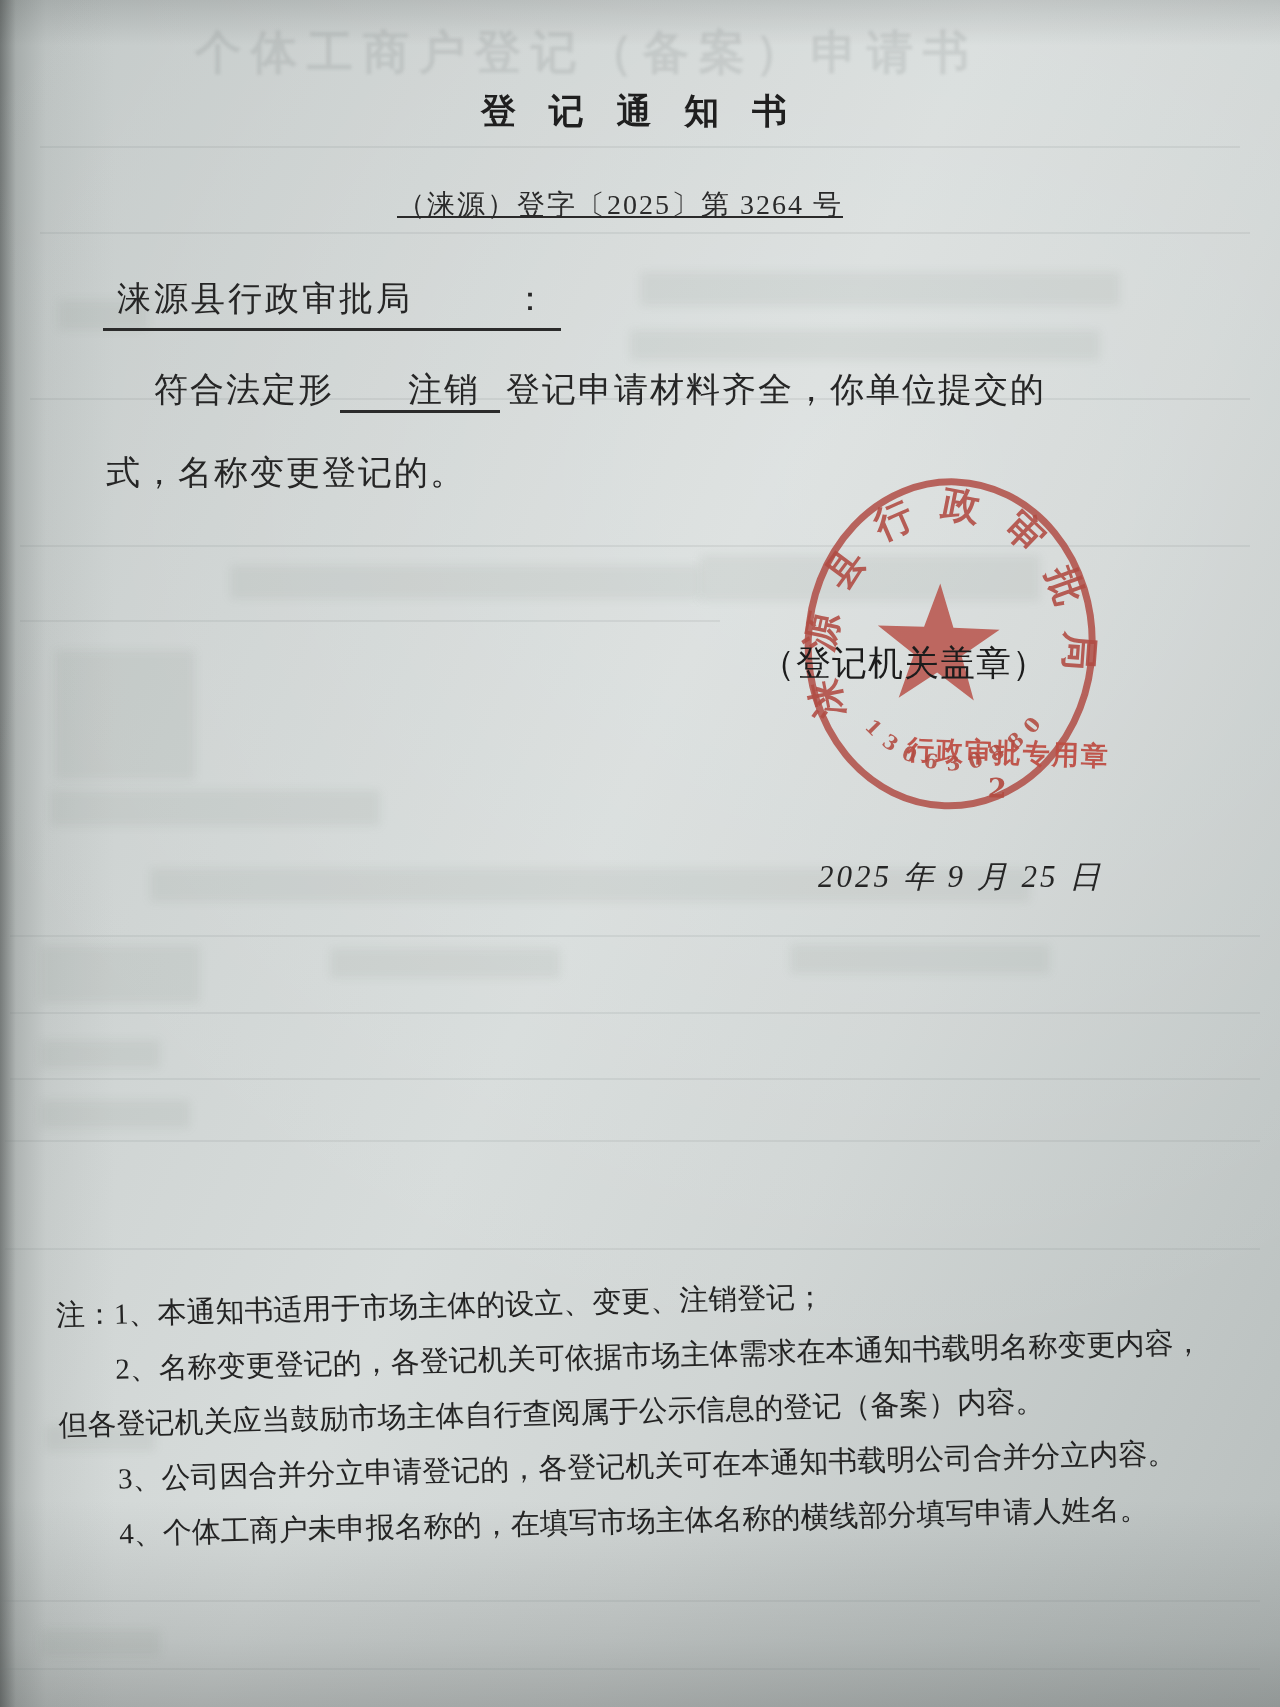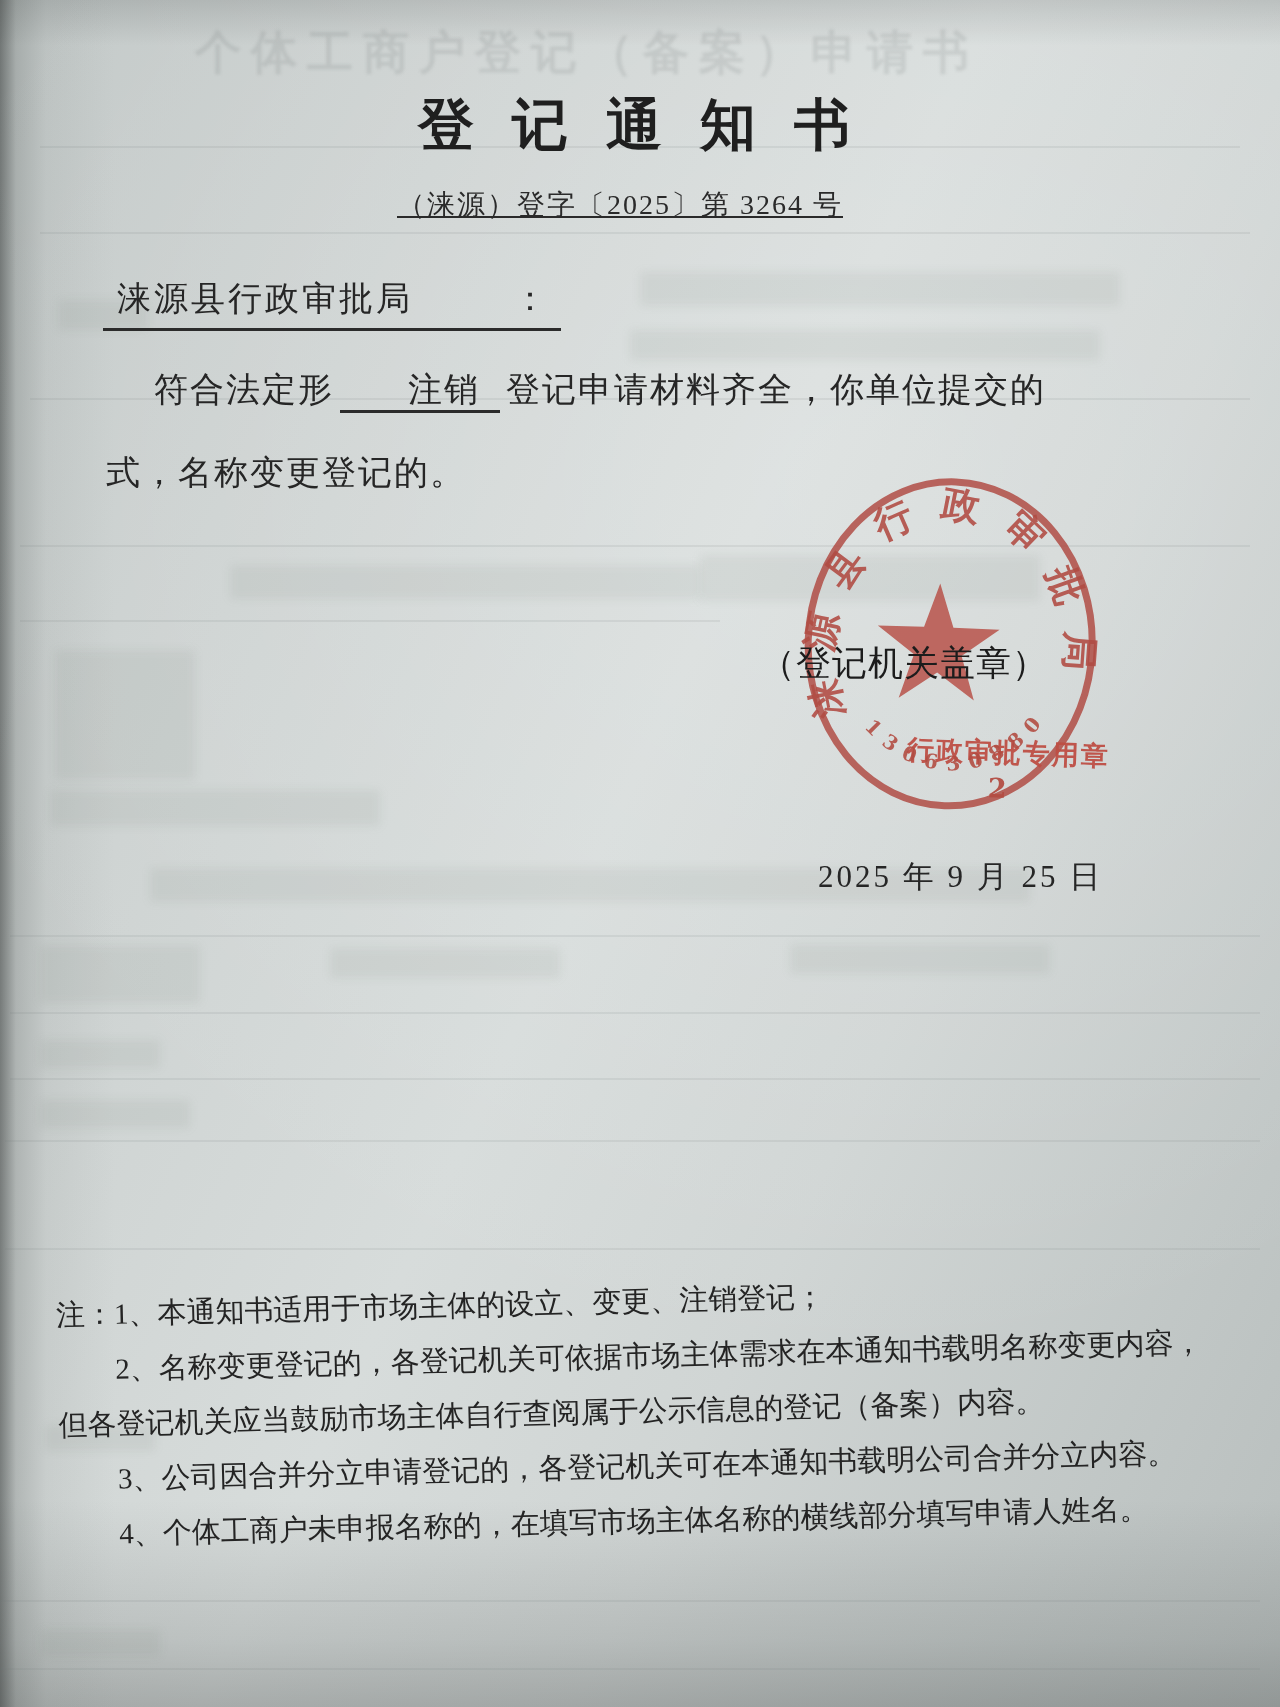--- a/index.html
+++ b/index.html
@@ -18,21 +18,21 @@
       linear-gradient(to bottom, rgba(0,0,0,0) 1500px, rgba(70,75,74,0.18) 1640px, rgba(56,60,59,0.30) 1707px),
       linear-gradient(115deg,#c3c9c8 0%,#cdd2d1 22%,#d7dcdb 48%,#d0d5d4 66%,#c1c7c6 86%,#b8bebd 100%);
   }
   
   .ghost{position:absolute;color:rgba(105,113,111,0.16);filter:blur(1.5px);
     font-weight:bold;letter-spacing:10px;white-space:nowrap;}
   .gline{position:absolute;height:2px;background:rgba(118,126,124,0.12);filter:blur(0.6px);}
   .smudge{position:absolute;background:rgba(116,124,122,0.10);filter:blur(4px);border-radius:4px;}
   .doc-title{
     position:absolute;left:0;top:88px;width:1280px;text-align:center;
-    font-size:56px;font-weight:bold;letter-spacing:12px;color:#1f1f1f;
+    font-size:35px;font-weight:bold;letter-spacing:12px;color:#1f1f1f;
   }
   .doc-number{
     position:absolute;left:0;top:186px;width:1240px;text-align:center;
     font-size:28px;color:#2a2a2a;letter-spacing:2px;text-decoration:underline;
   }
   .addressee{
     position:absolute;left:103px;top:276px;font-size:34px;color:#262626;
     letter-spacing:3px;white-space:nowrap;
   }
   .addressee .uline{
@@ -49,21 +49,21 @@
     padding:0 20px 2px 20px;margin:0 6px;line-height:1.1;
   }
   .seal-caption{
     position:absolute;left:760px;top:640px;font-size:35px;color:#1c1c1c;
     letter-spacing:1px;z-index:5;white-space:nowrap;
   }
   .seal-wrap{position:absolute;left:798px;top:476px;width:314px;height:346px;
     transform:rotate(2deg);z-index:4;opacity:0.92;}
   .issue-date{
     position:absolute;left:818px;top:856px;font-size:31px;color:#262626;
-    letter-spacing:3px;white-space:nowrap;
+    letter-spacing:3px;white-space:nowrap;font-style:italic;
   }
   .notes{
     position:absolute;left:62px;top:1288px;width:1130px;
     font-size:29px;color:#242424;transform:rotate(-1.4deg);
     transform-origin:0 100%;
   }
   .note-line{white-space:nowrap;line-height:55px;}
   .note-line.indent{text-indent:58px;}
 </style>
 </head>

